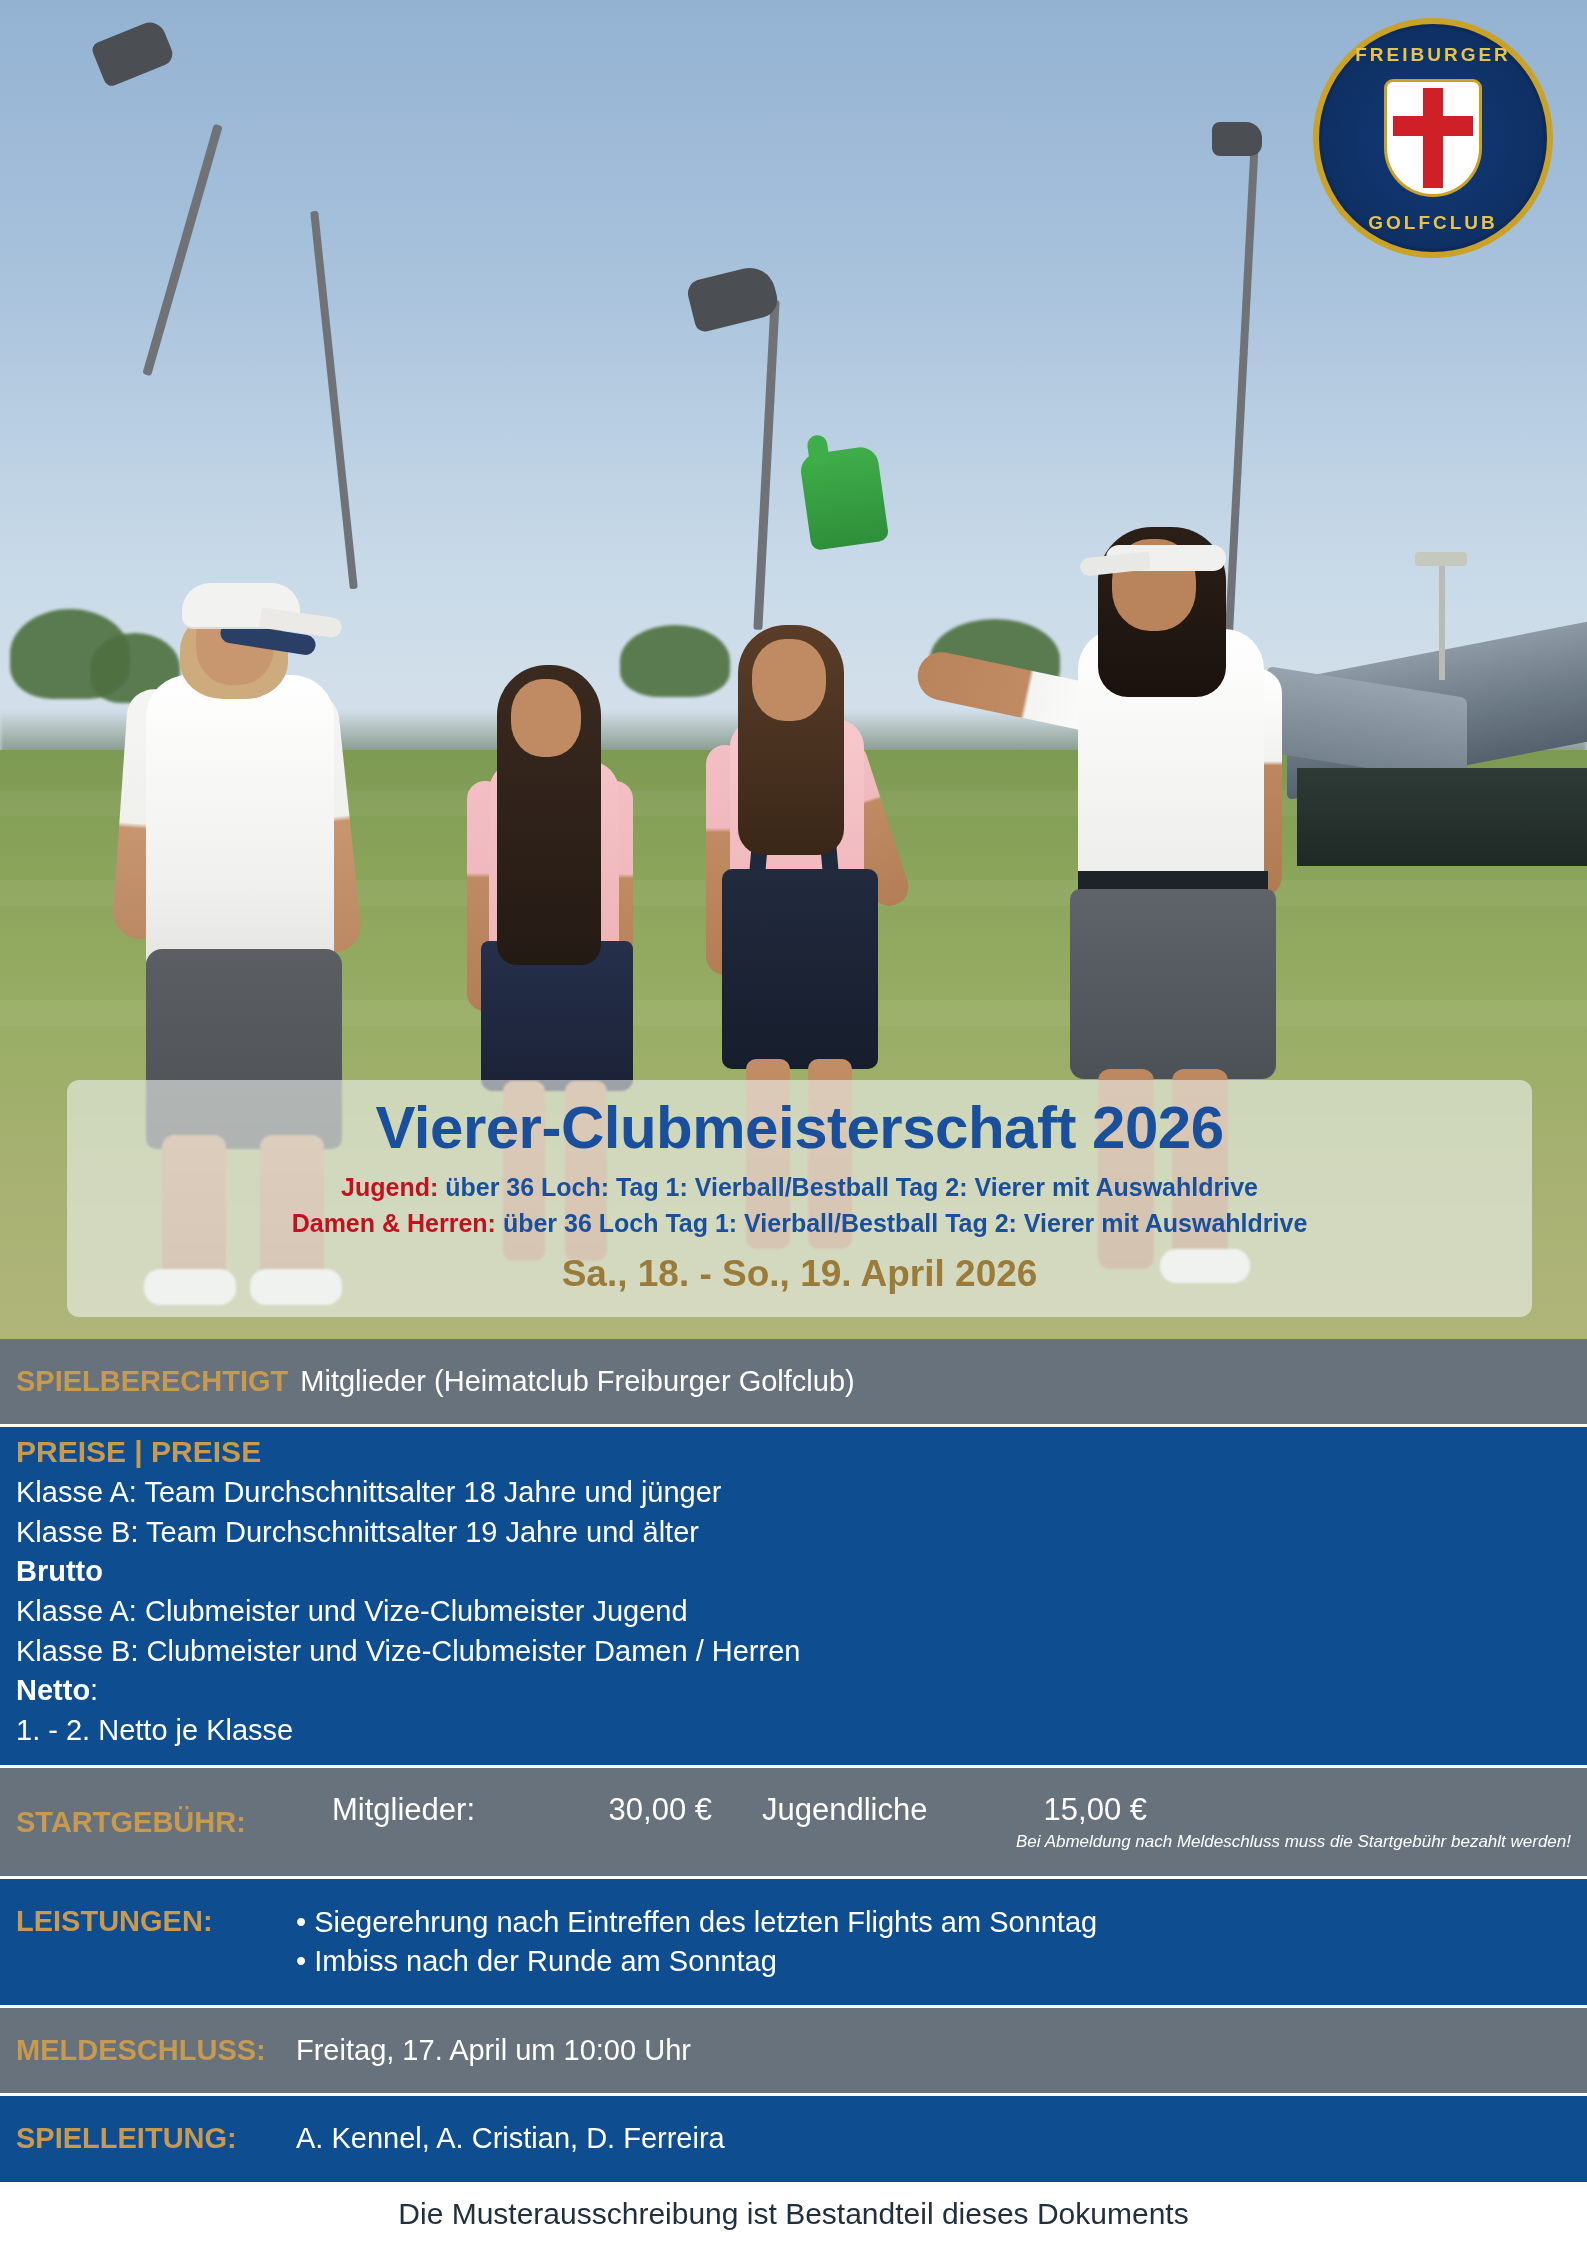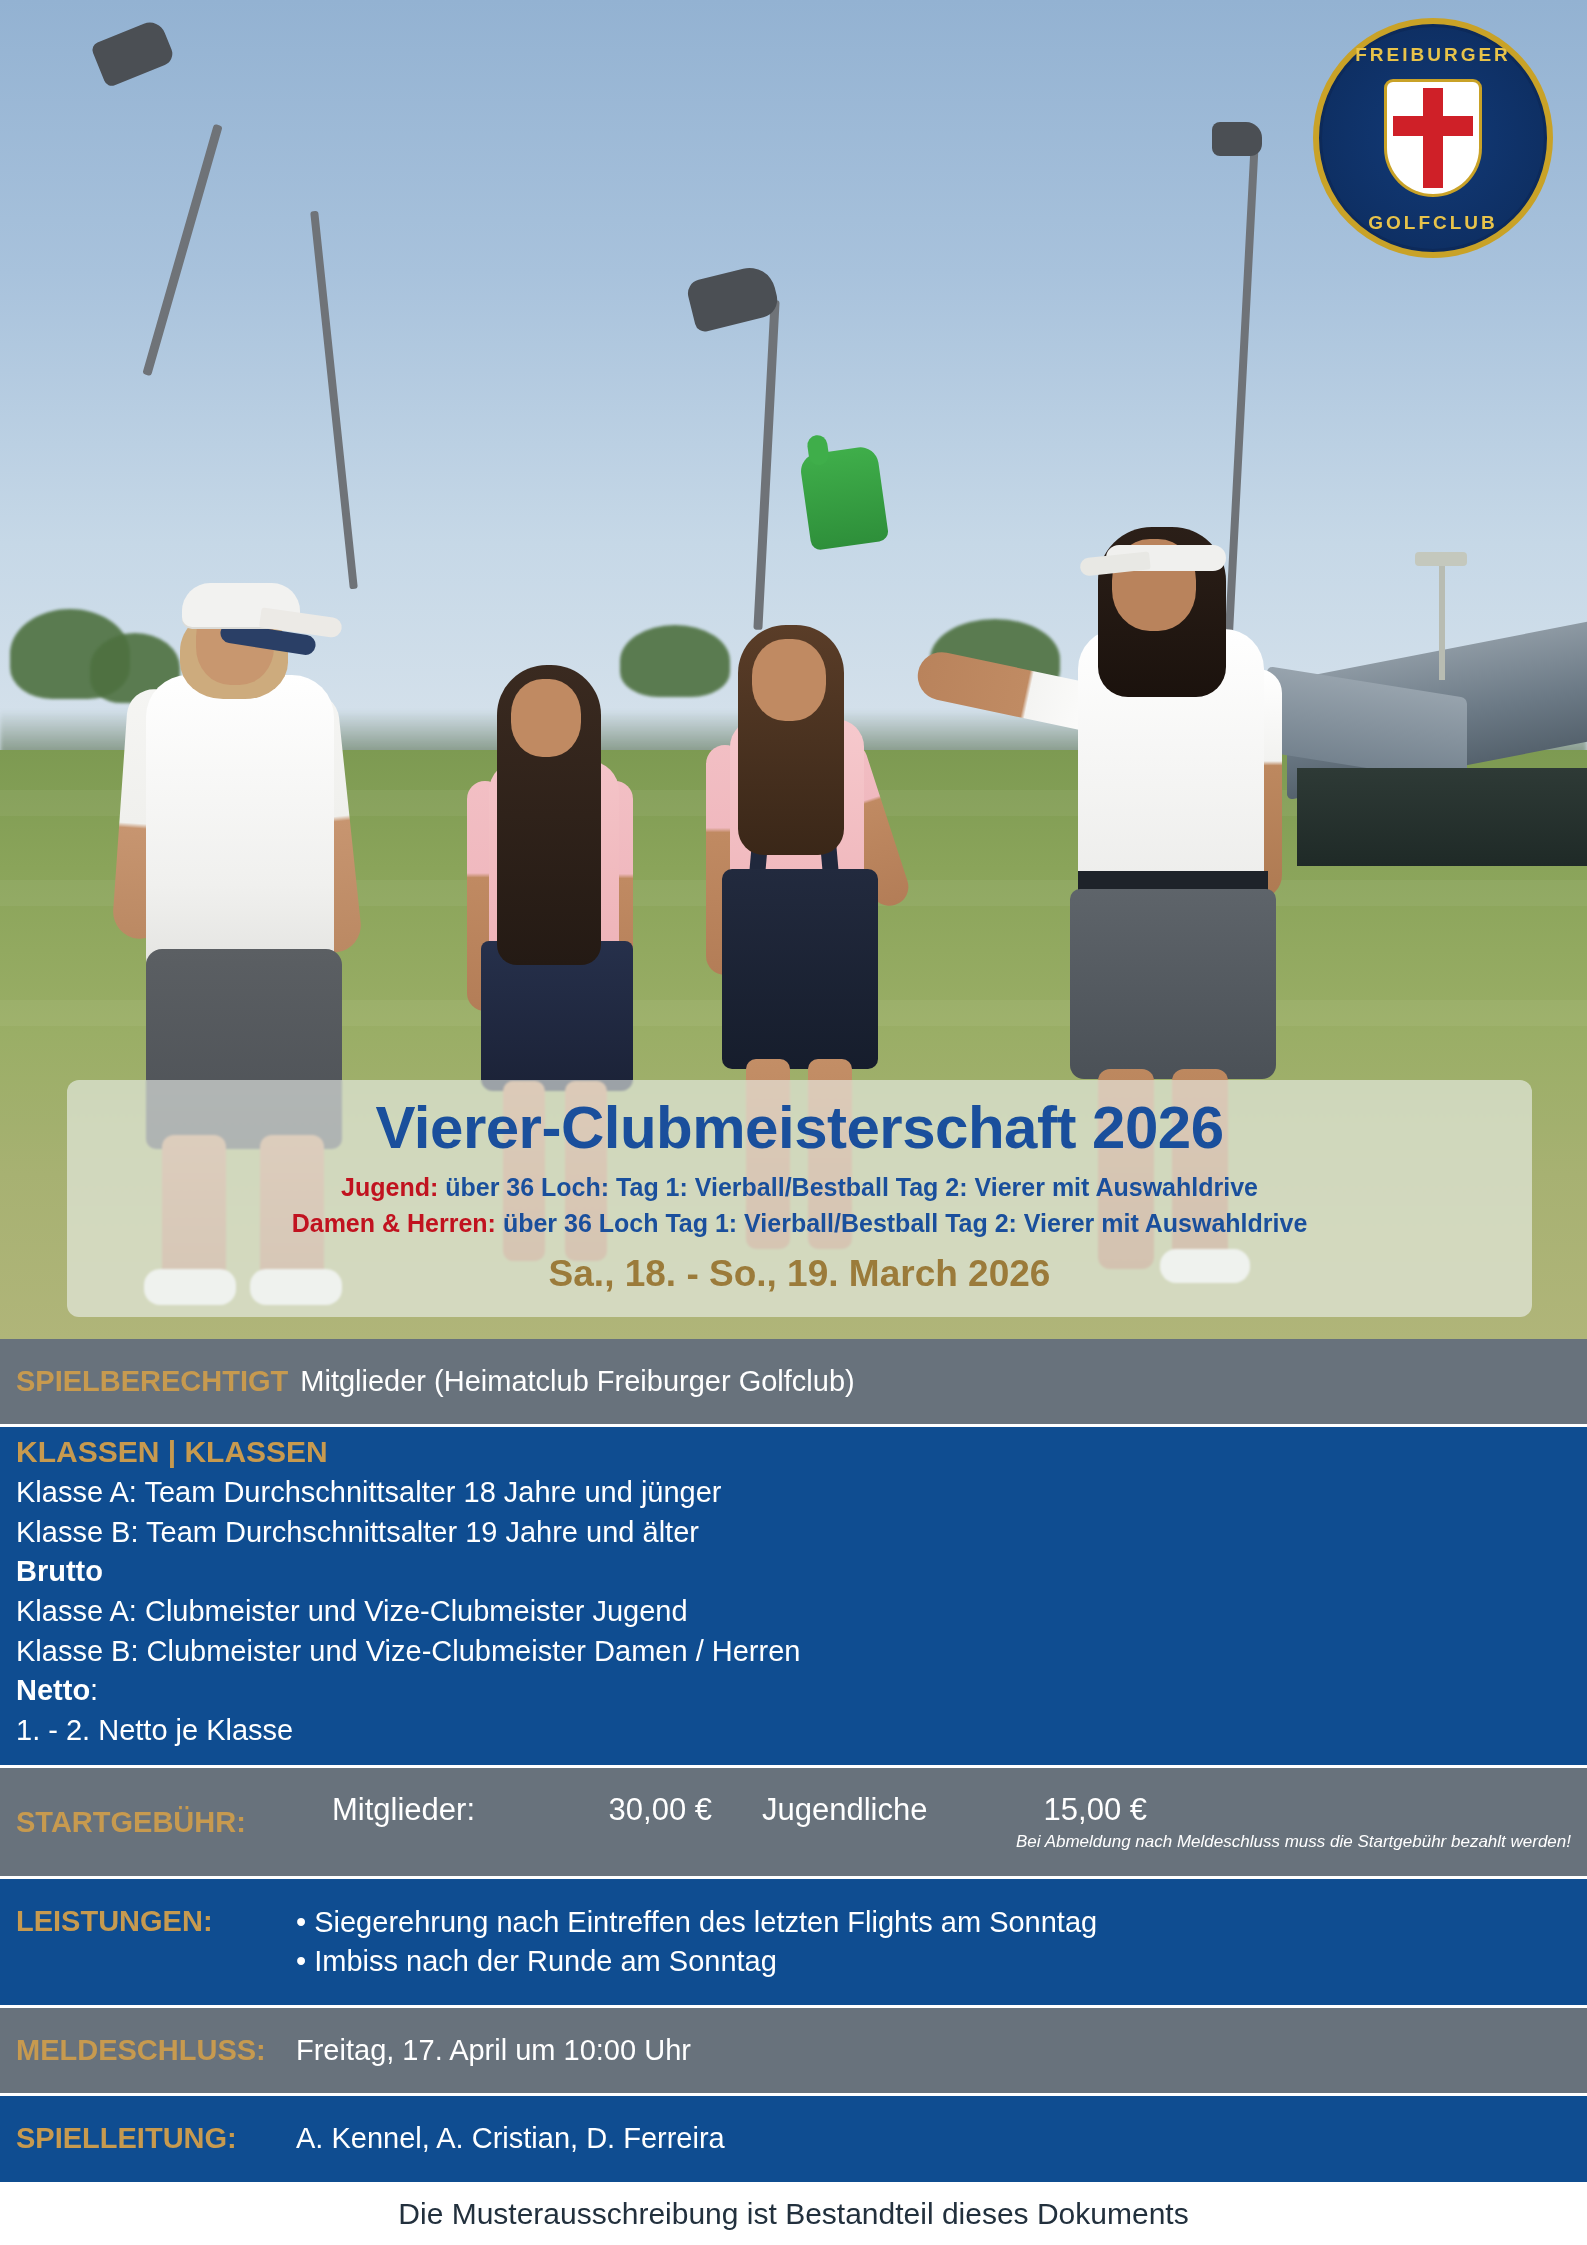--- a/index.html
+++ b/index.html
@@ -431,33 +431,33 @@
     <div class="title-panel">
       <div class="title-main">Vierer-Clubmeisterschaft 2026</div>
       <div class="sub-line">
         <span class="red">Jugend:</span>
         <span>über 36 Loch: Tag 1: Vierball/Bestball Tag 2: Vierer mit Auswahldrive</span>
       </div>
       <div class="sub-line">
         <span class="red">Damen &amp; Herren:</span>
         <span>über 36 Loch Tag 1: Vierball/Bestball Tag 2: Vierer mit Auswahldrive</span>
       </div>
-      <div class="date-line">Sa., 18. - So., 19. March 2026</div>
+      <div class="date-line">Sa., 18. - So., 19. April 2026</div>
     </div>
   </div>
 
   <div class="rows">
 
     <div class="row row-gray">
       <div class="row-label">SPIELBERECHTIGT</div>
       <div class="row-value">Mitglieder (Heimatclub Freiburger Golfclub)</div>
     </div>
 
     <div class="row row-blue klassen">
-      <div class="row-label">KLASSEN | KLASSEN</div>
+      <div class="row-label">PREISE | PREISE</div>
       <div class="line">Klasse A: Team Durchschnittsalter 18 Jahre und jünger</div>
       <div class="line">Klasse B: Team Durchschnittsalter 19 Jahre und älter</div>
       <div class="line"><b>Brutto</b></div>
       <div class="line">Klasse A: Clubmeister und Vize-Clubmeister Jugend</div>
       <div class="line">Klasse B: Clubmeister und Vize-Clubmeister Damen / Herren</div>
       <div class="line"><b>Netto</b><span>:</span></div>
       <div class="line">1. - 2. Netto je Klasse</div>
     </div>
 
     <div class="row row-gray fee-row">

